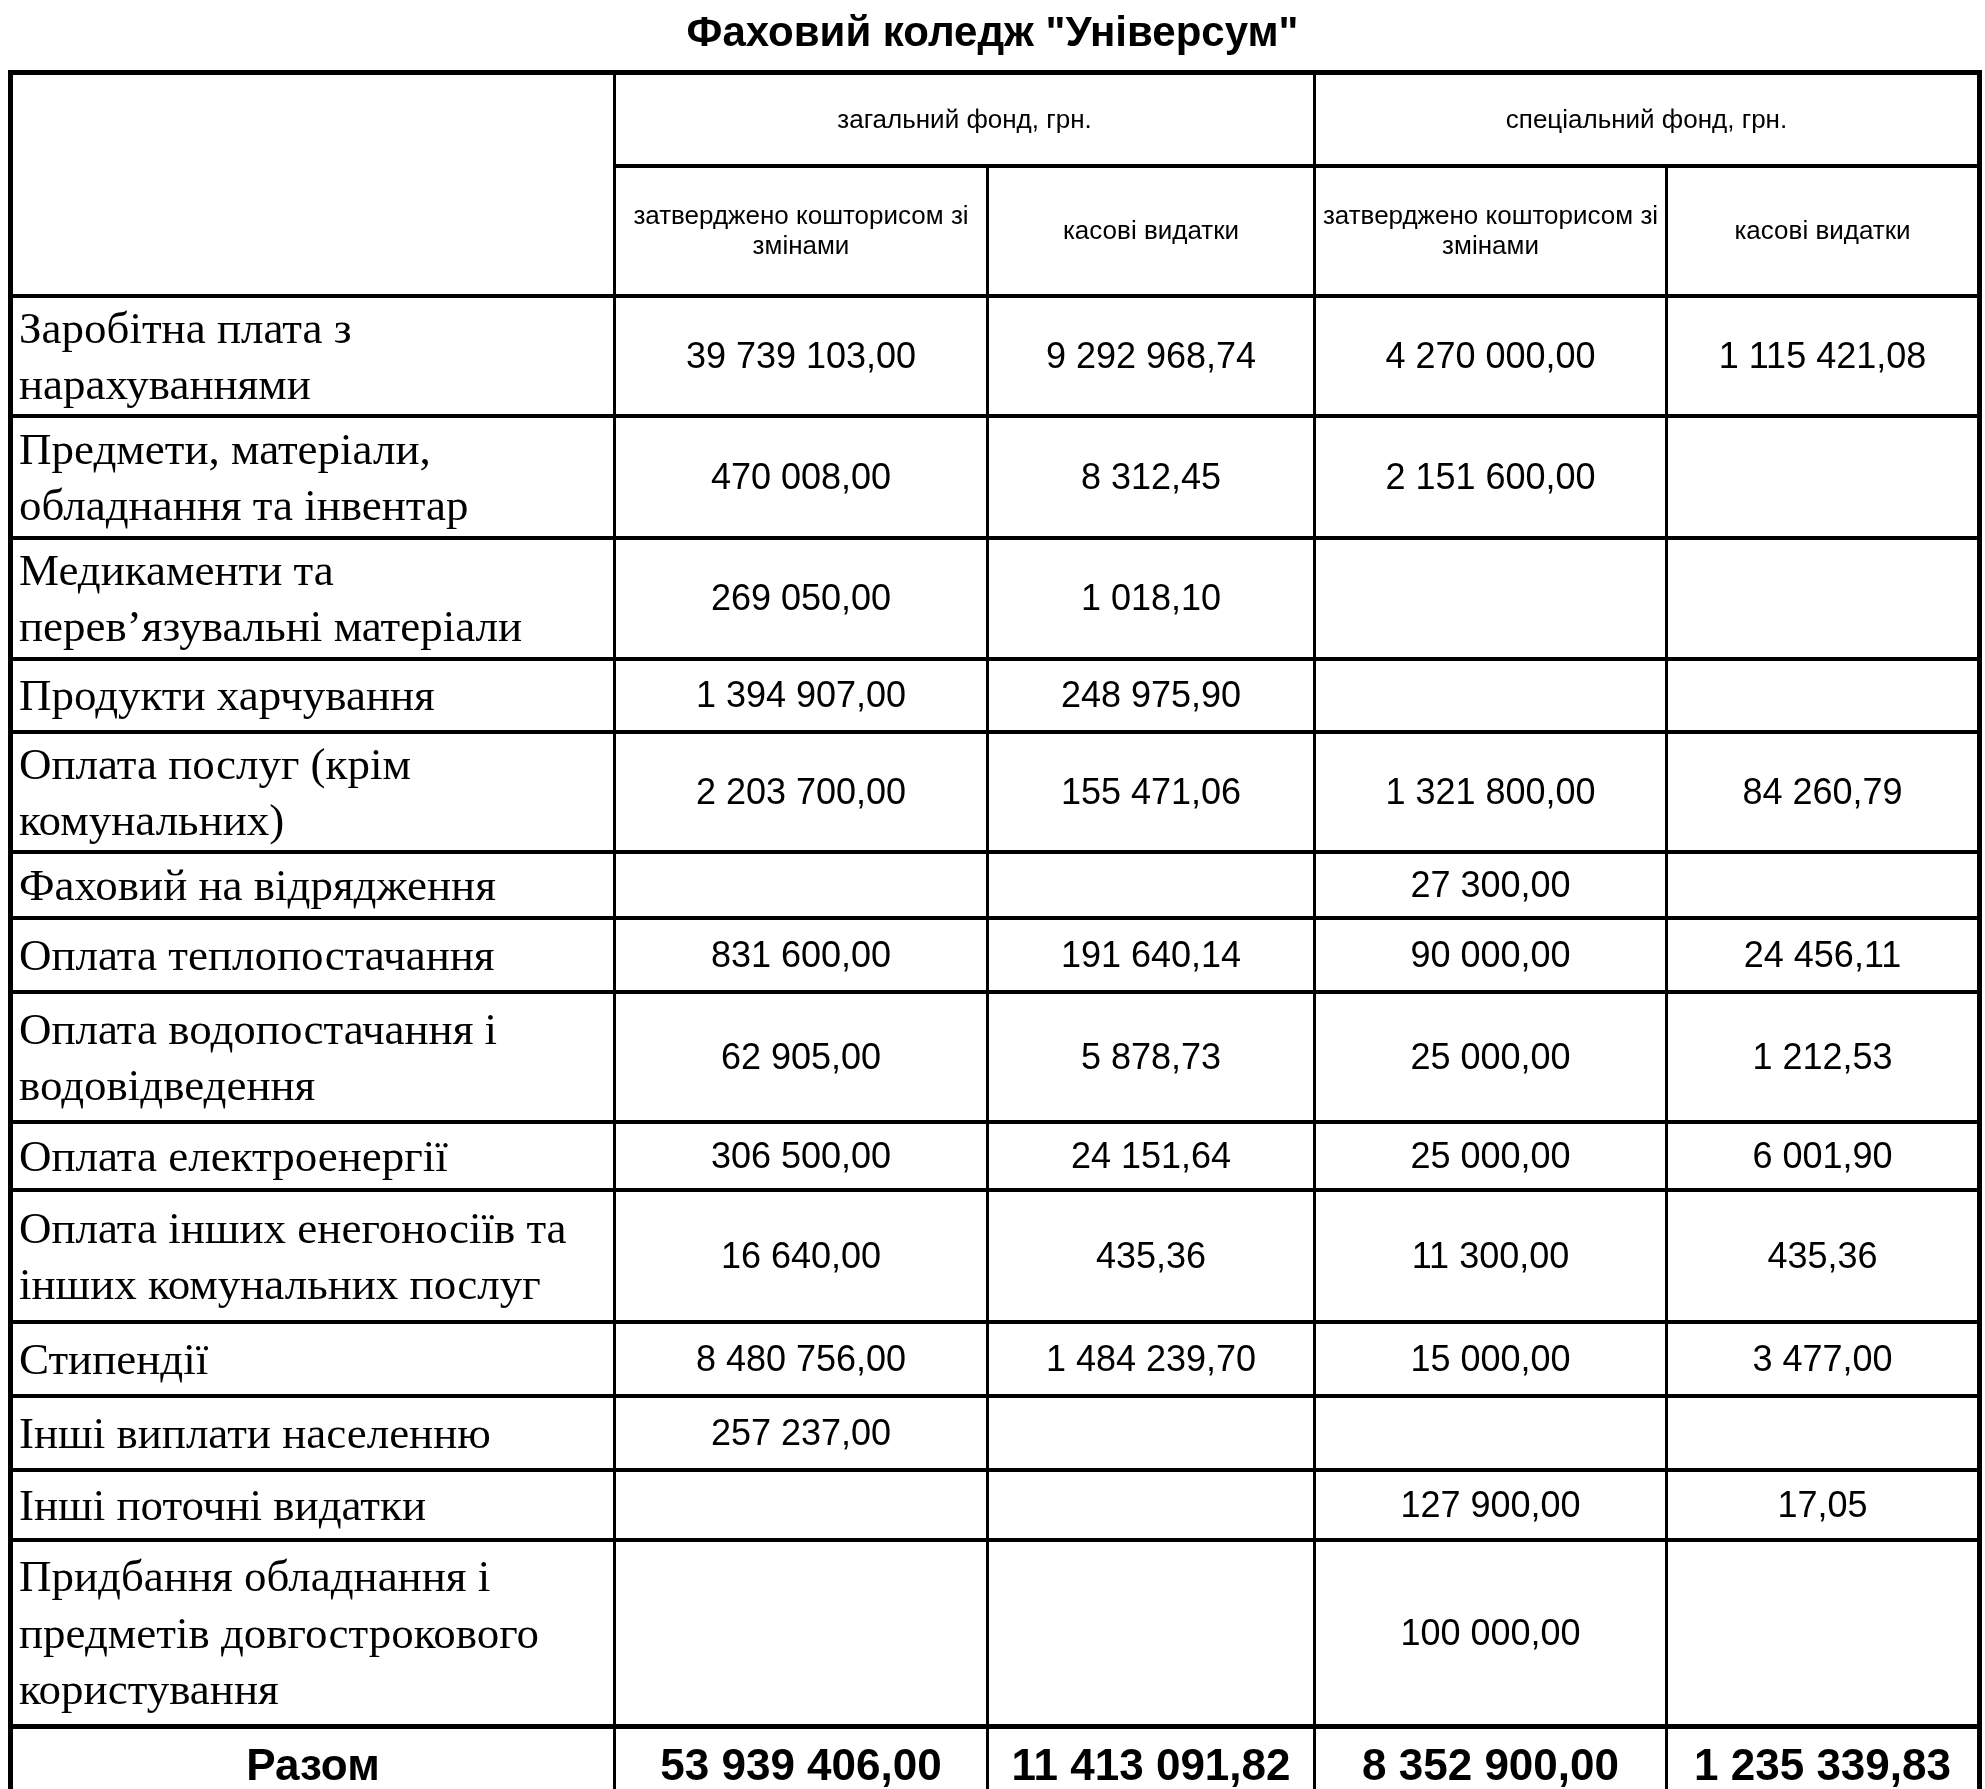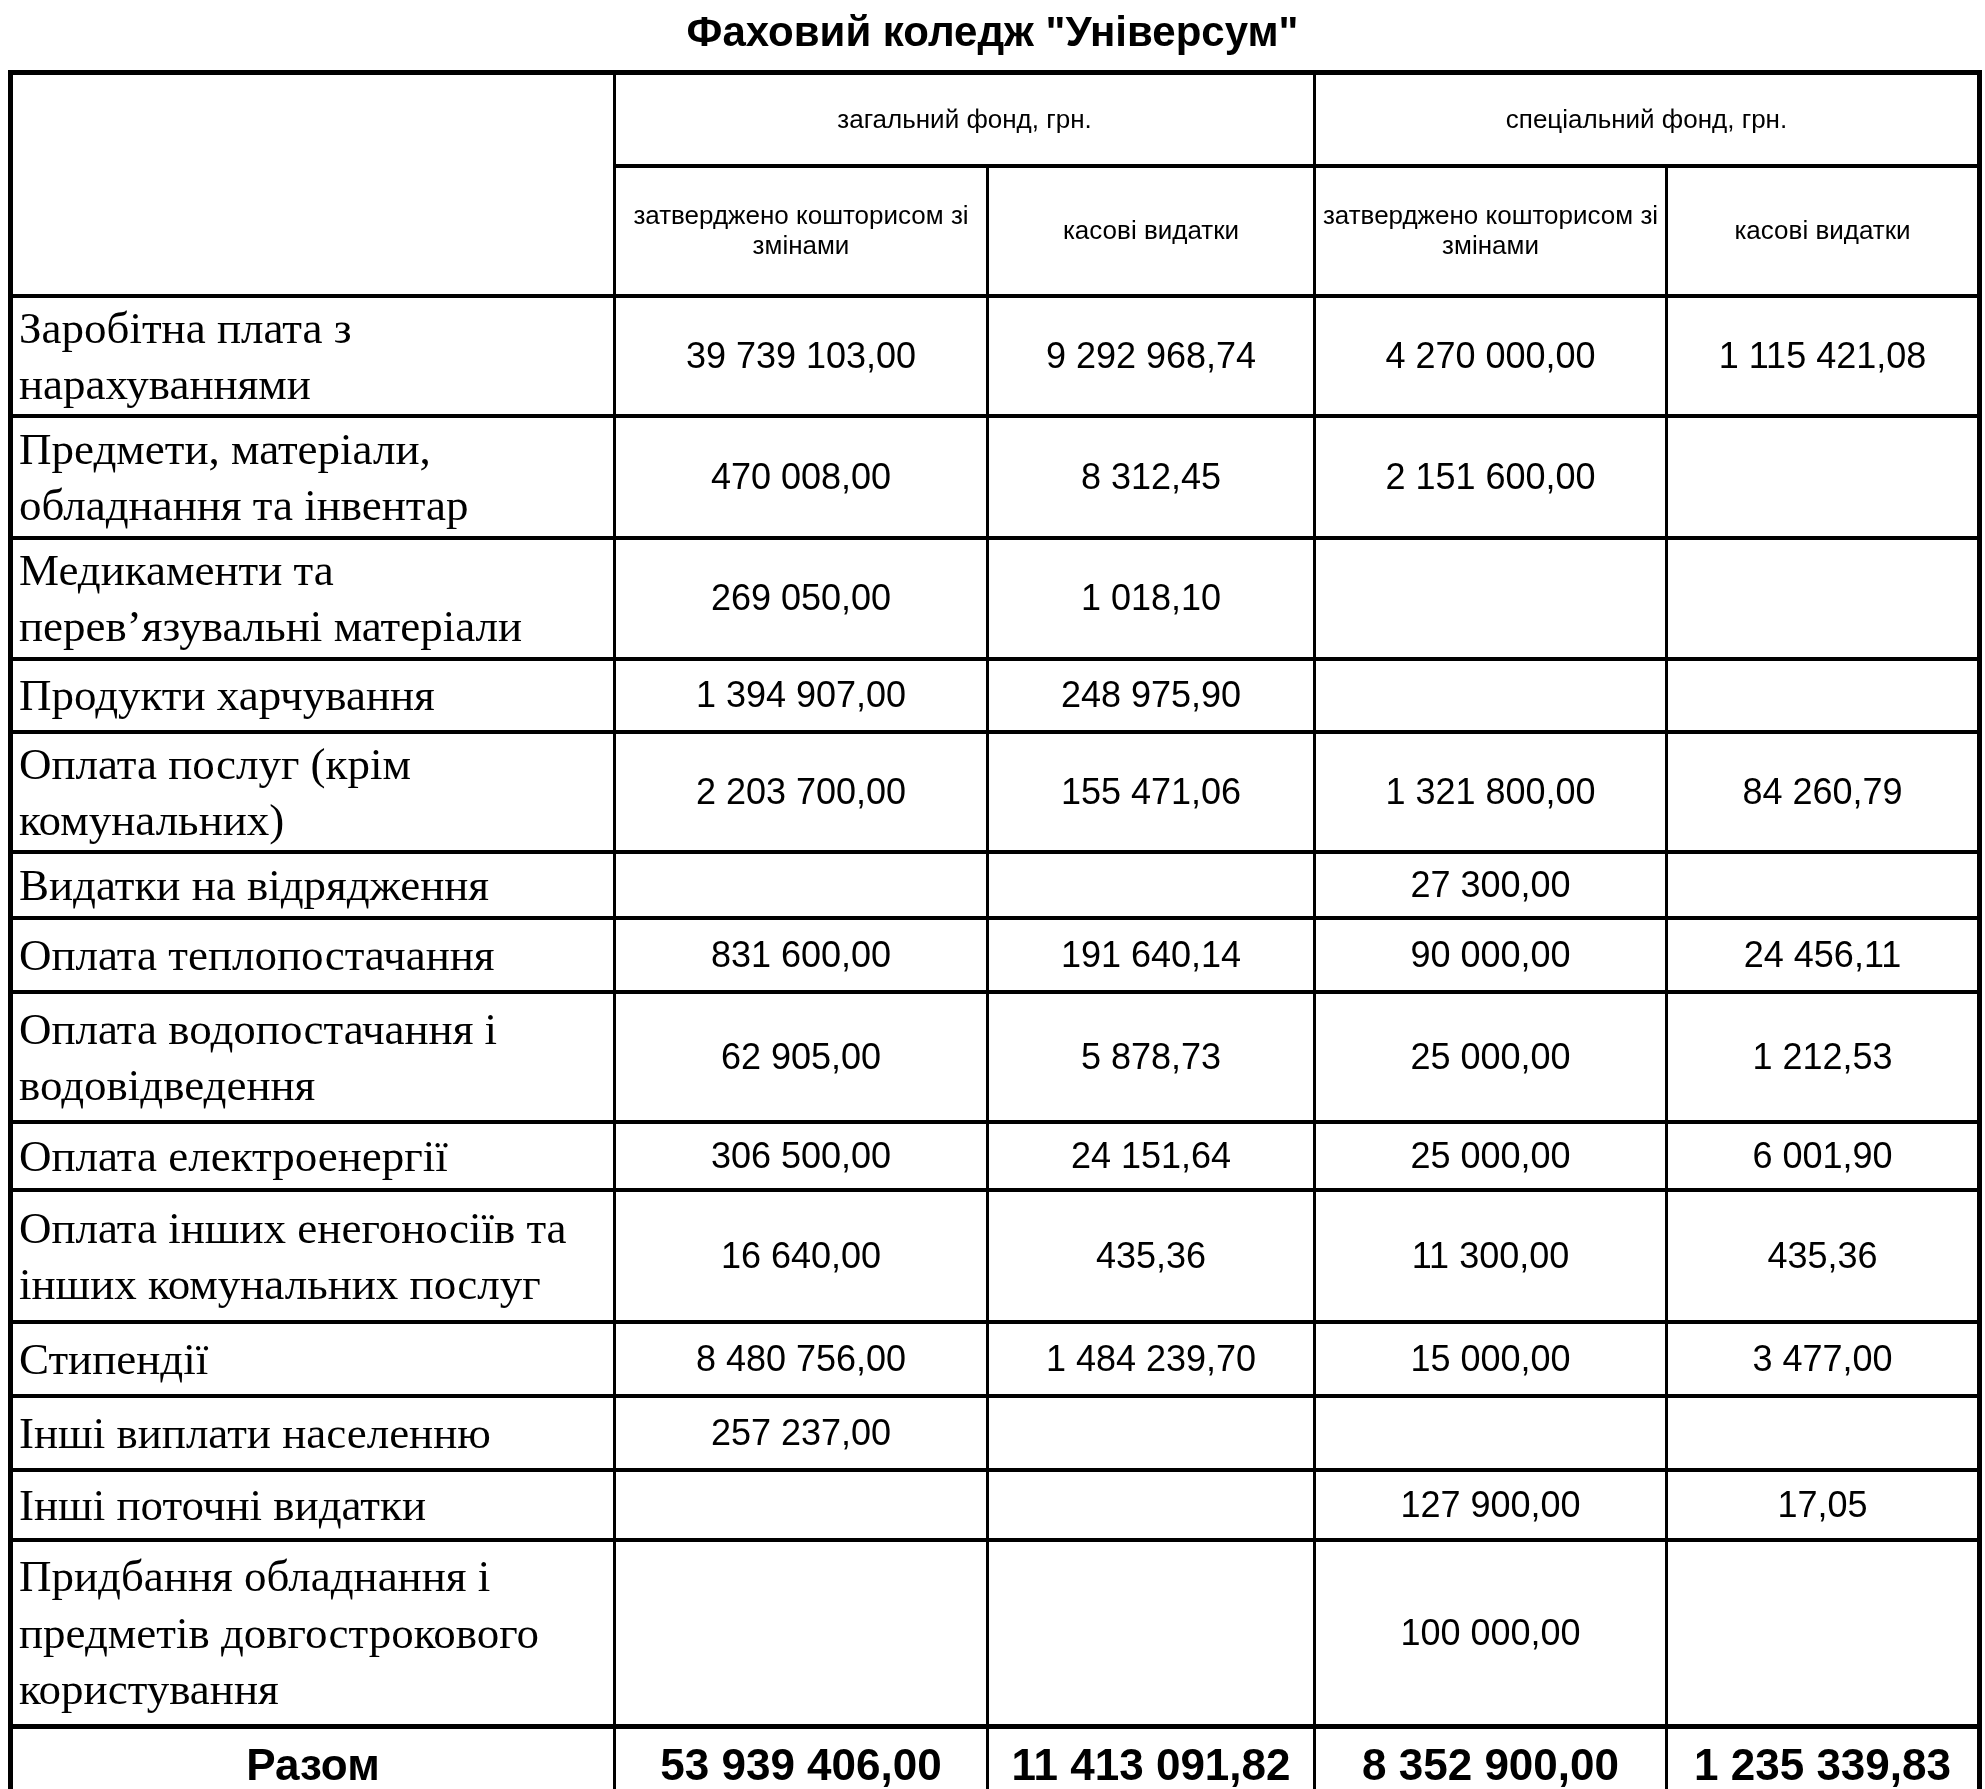--- a/index.html
+++ b/index.html
@@ -155,21 +155,21 @@
         </tr>
         <tr>
           <td class="label-cell">Оплата послуг (крім
 комунальних)</td>
           <td class="num-cell">2 203 700,00</td>
           <td class="num-cell">155 471,06</td>
           <td class="num-cell thick-left">1 321 800,00</td>
           <td class="num-cell">84 260,79</td>
         </tr>
         <tr>
-          <td class="label-cell">Видатки на відрядження</td>
+          <td class="label-cell">Фаховий на відрядження</td>
           <td class="num-cell"></td>
           <td class="num-cell"></td>
           <td class="num-cell thick-left">27 300,00</td>
           <td class="num-cell"></td>
         </tr>
         <tr>
           <td class="label-cell">Оплата теплопостачання</td>
           <td class="num-cell">831 600,00</td>
           <td class="num-cell">191 640,14</td>
           <td class="num-cell thick-left">90 000,00</td>

